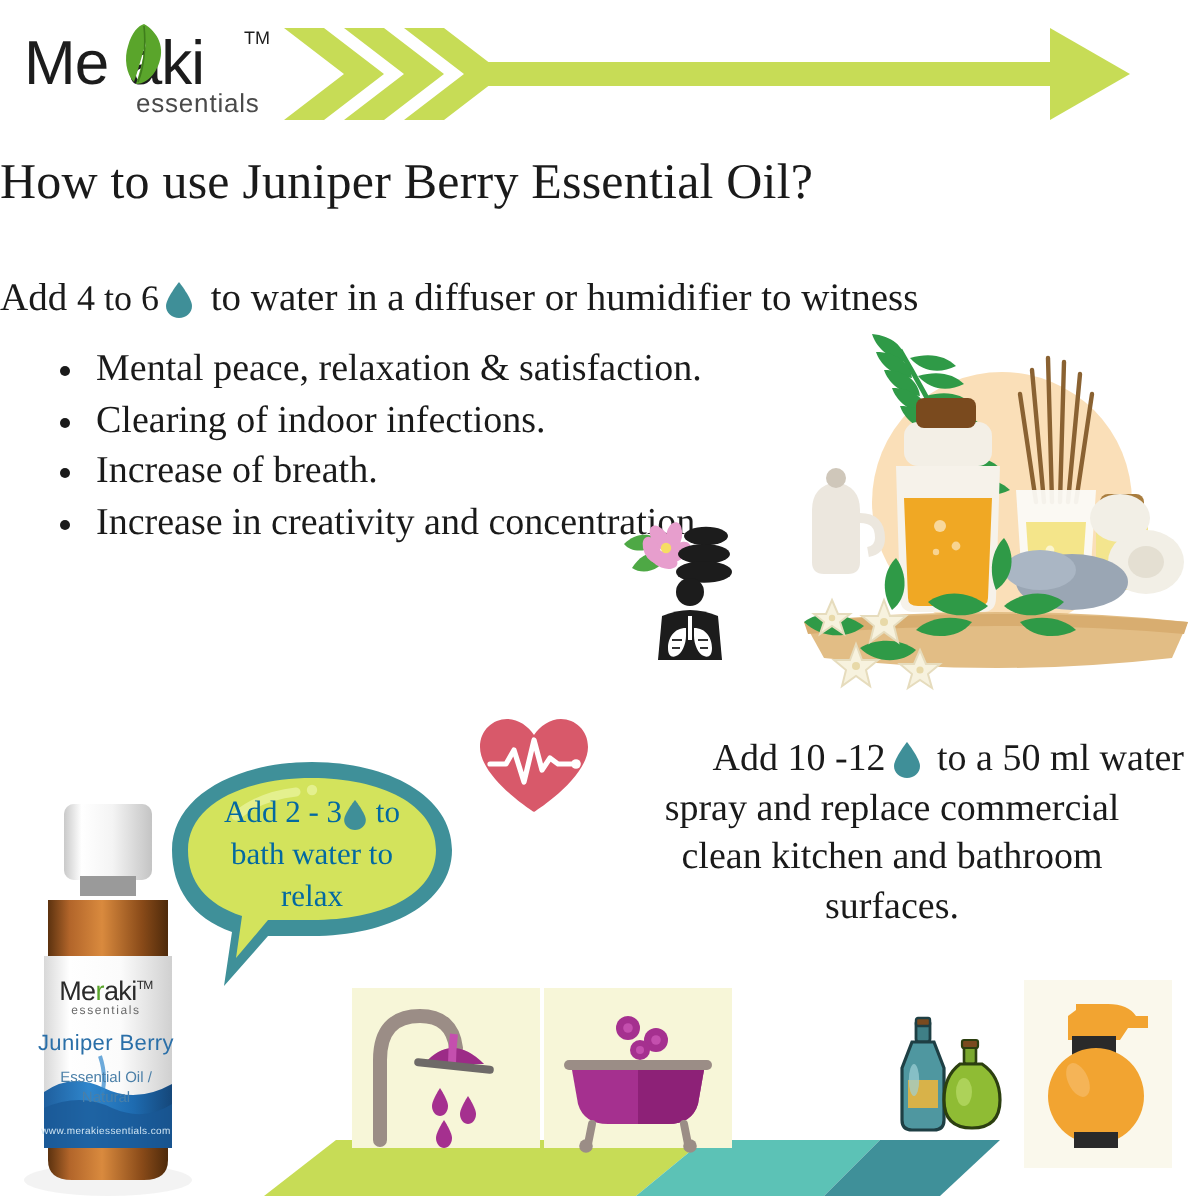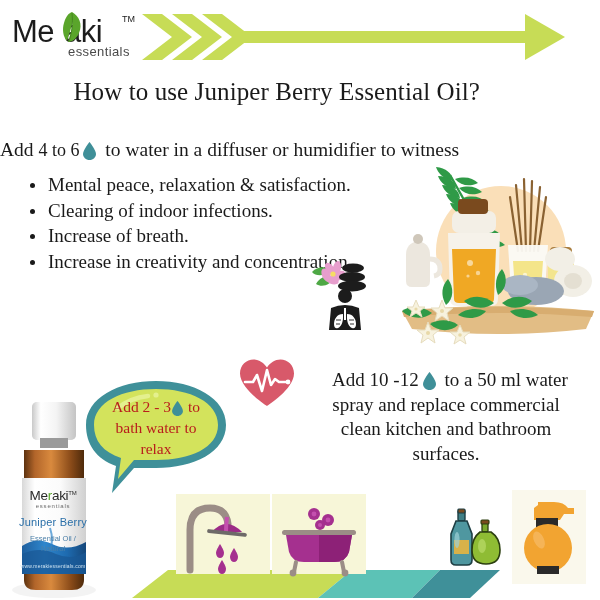--- a/index.html
+++ b/index.html
@@ -28,21 +28,21 @@
     position:absolute;left:56px;top:36px;
     font-family:"Liberation Sans", sans-serif;font-size:13px;color:#4a4a4a;
     letter-spacing:0.4px;
   }
 
   
   .arrow{position:absolute;left:140px;top:6px;width:450px;height:62px;}
 
   
   .title{
-    position:absolute;left:0;top:78px;width:480px;text-align:right;
+    position:absolute;left:0;top:78px;width:480px;text-align:left;
     font-size:25px;color:#1a1a1a;letter-spacing:0.1px;
   }
 
   
   .lead{
     position:absolute;left:0;top:139px;width:588px;
     font-size:19.5px;color:#1a1a1a;white-space:nowrap;
   }
   .lead .num{font-size:18px;}
   .drop-inline{display:inline-block;vertical-align:-4px;margin:0 4px;}
@@ -69,27 +69,27 @@
   .lungs{position:absolute;left:325px;top:288px;width:40px;height:44px;}
 
   
   .heart-ic{position:absolute;left:238px;top:358px;width:58px;height:50px;}
 
   
   .spray-text{
     position:absolute;left:300px;top:368px;width:292px;
     font-size:19px;line-height:24.5px;color:#1a1a1a;text-align:center;
   }
-  .spray-text .l1{text-align:center;padding-left:8px;}
+  .spray-text .l1{text-align:right;padding-left:8px;}
 
   
   .bubble{position:absolute;left:82px;top:378px;width:148px;height:118px;}
   .bubble-text{
     position:absolute;left:92px;top:396px;width:128px;
-    text-align:center;font-size:15.5px;line-height:21px;color:#b91c1c;
+    text-align:center;font-size:15.5px;line-height:21px;color:#0369a1;
     z-index:3;
   }
   .bubble-text .drop-inline{margin:0 1px;}
 
   
   .bottle{position:absolute;left:6px;top:398px;width:96px;height:200px;}
   .bot-label-txt{position:absolute;z-index:4;text-align:center;width:74px;left:16px;}
   .bl-brand{
     top:488px;font-family:"Liberation Sans", sans-serif;font-size:13.5px;
     color:#2a2a2a;letter-spacing:-0.3px;

